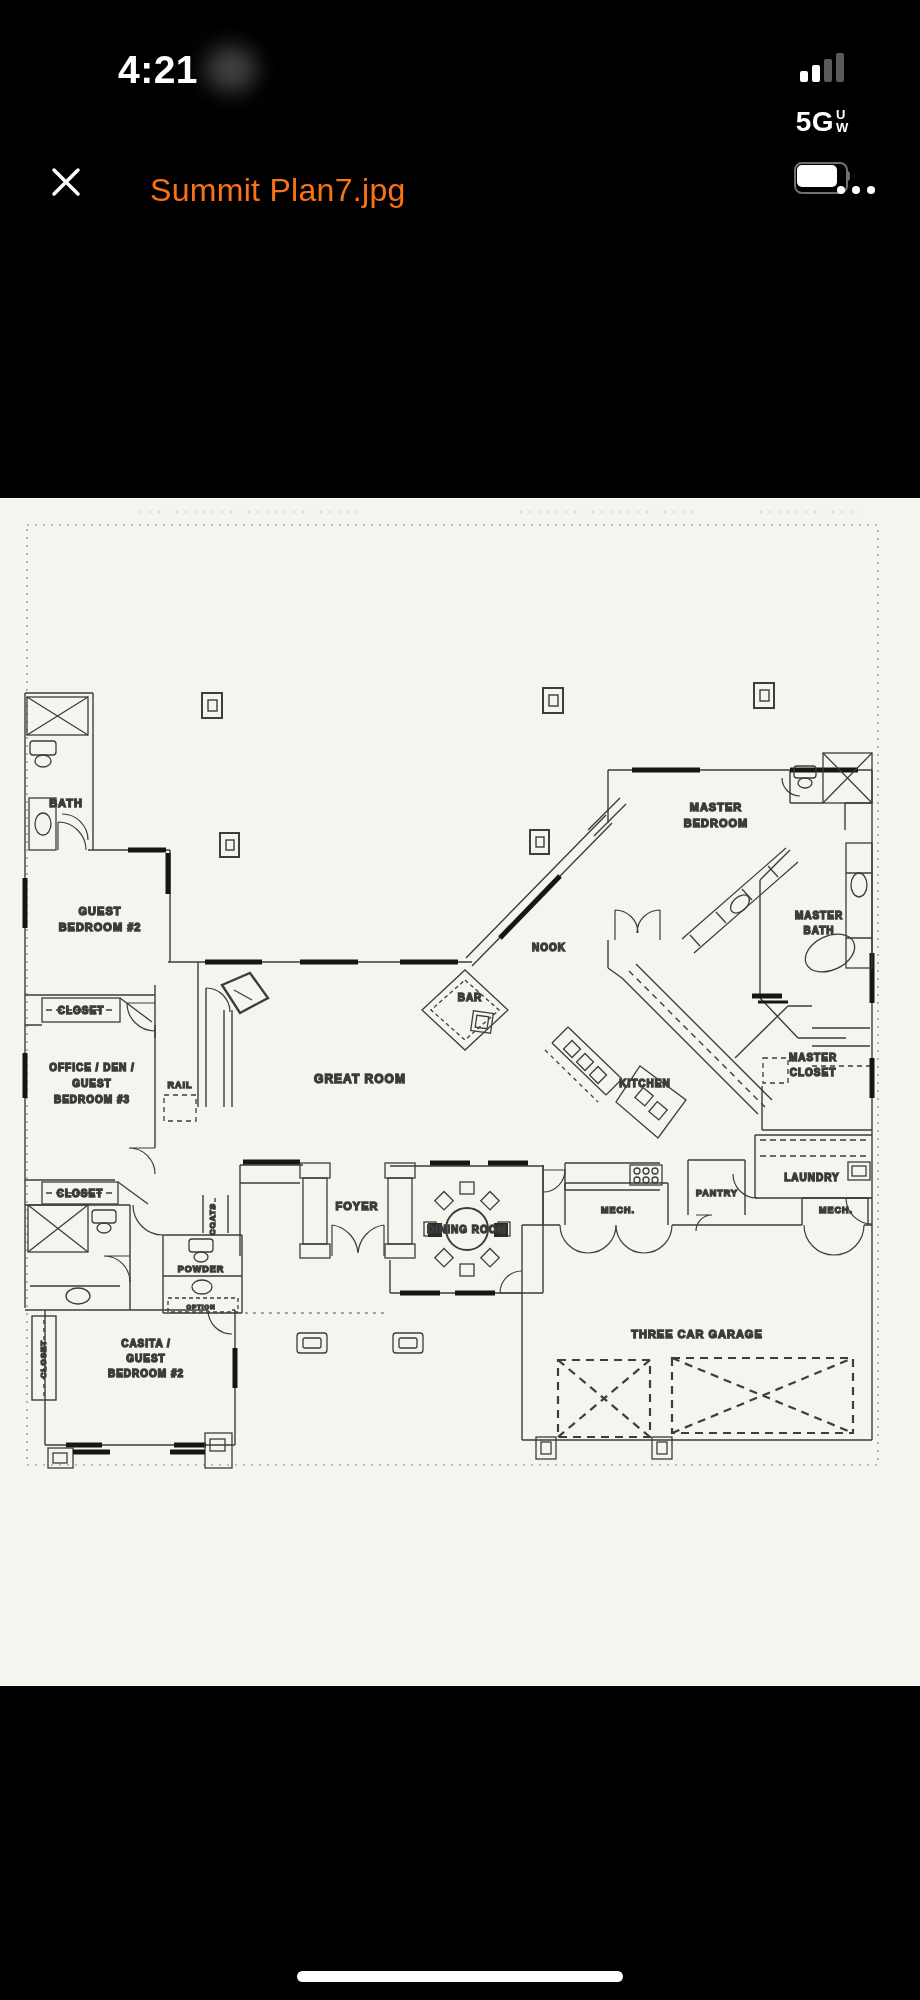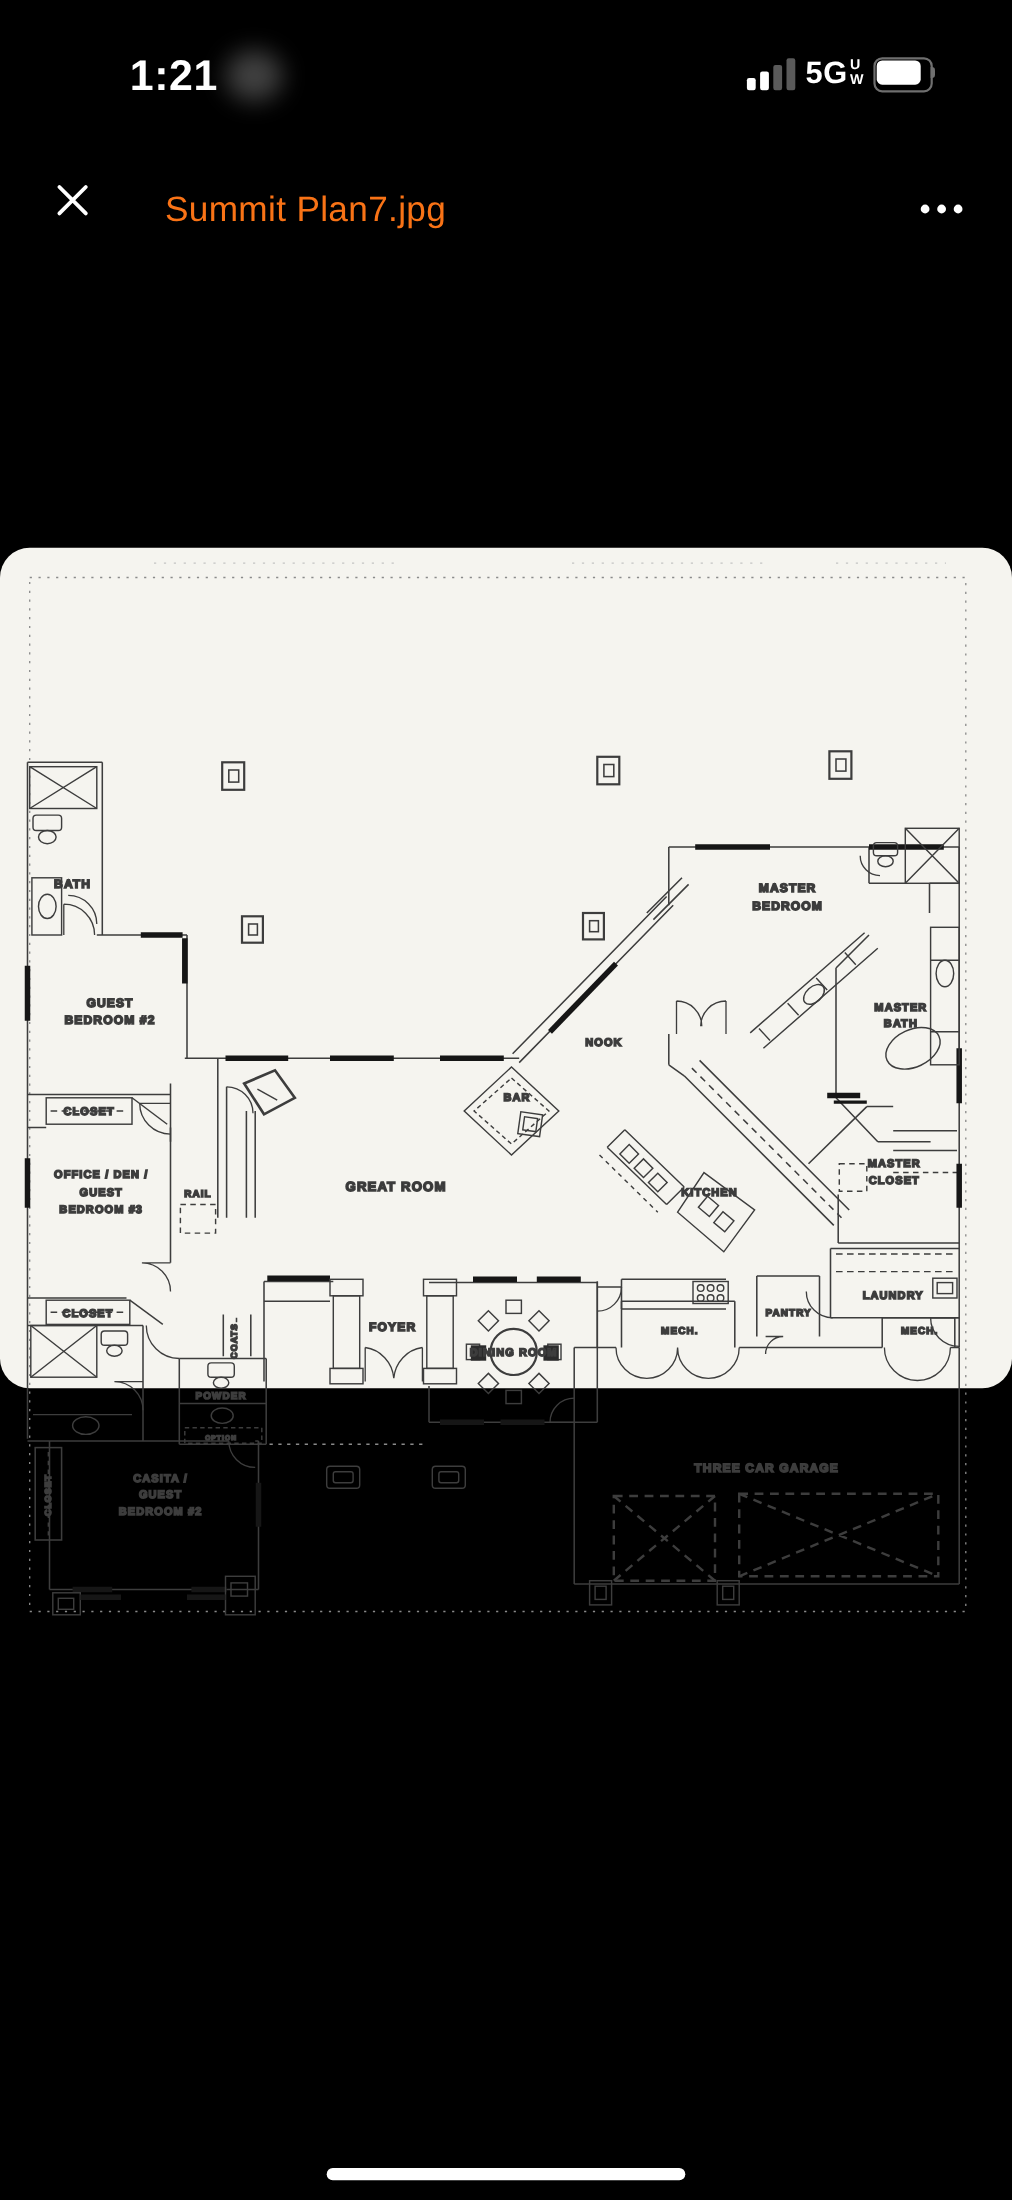--- a/index.html
+++ b/index.html
@@ -3,55 +3,55 @@
 <meta charset="utf-8">
 <style>
   html,body{margin:0;padding:0;background:#000;}
   .screen{position:relative;width:920px;height:2000px;background:#000;overflow:hidden;
           font-family:"Liberation Sans",sans-serif;}
   
   .status-bar{position:absolute;left:0;top:0;width:920px;height:110px;}
   .time{position:absolute;left:118px;top:48px;color:#fff;font-size:39px;font-weight:700;letter-spacing:.5px;}
   .time-smudge{position:absolute;left:205px;top:46px;width:52px;height:46px;background:#777;
                border-radius:50%;filter:blur(11px);opacity:.55;}
-  .sb-right{position:absolute;right:70px;top:50px;display:flex;align-items:center;gap:9px;}
+  .sb-right{position:absolute;right:70px;top:50px;display:flex;align-items:center;gap:24px;flex-direction:column;}
   .signal{display:flex;align-items:flex-end;gap:4px;height:32px;}
   .signal i{display:block;width:8px;border-radius:2px;}
   .sig-on{background:#fff;}
   .sig-off{background:#5a5a5a;}
   .net{display:flex;align-items:flex-start;color:#fff;}
   .net-main{font-size:28px;font-weight:700;letter-spacing:.5px;}
   .net-sub{display:flex;flex-direction:column;margin-left:2px;margin-top:2px;line-height:13px;
            font-size:13px;font-weight:700;}
   .battery{position:relative;width:56px;height:28px;}
   .batt-body{position:absolute;left:0;top:0;width:50px;height:28px;border:2px solid #6f6f6f;border-radius:8px;}
   .batt-fill{position:absolute;left:3px;top:3px;width:40px;height:22px;background:#fff;border-radius:5px;}
   .batt-tip{position:absolute;right:0;top:9px;width:4px;height:10px;background:#6f6f6f;border-radius:0 3px 3px 0;}
   
   .header{position:absolute;left:0;top:150px;width:920px;height:80px;display:flex;align-items:center;}
   .close-btn{position:absolute;left:44px;top:10px;width:44px;height:44px;cursor:pointer;}
   .hdr-title{position:absolute;left:150px;top:0;line-height:80px;color:#f97316;font-size:32px;font-weight:500;letter-spacing:.3px;}
   .more-btn{position:absolute;right:34px;top:22px;width:60px;height:36px;display:flex;align-items:center;
             justify-content:center;gap:7px;cursor:pointer;}
   .more-btn .dot{width:8px;height:8px;border-radius:50%;background:#fff;}
   
-  .viewer{position:absolute;left:0;top:498px;width:920px;height:764px;background:#f5f4ef;border-radius:27px;}
+  .viewer{position:absolute;left:0;top:498px;width:920px;height:1188px;background:#f5f4ef;}
   .viewer svg{position:absolute;left:0;top:0;}
   .plan-label{font-family:"Liberation Sans",sans-serif;font-weight:700;fill:#2e2e2e;
               letter-spacing:1px;text-anchor:middle;}
   
   .home-indicator{position:absolute;left:297px;top:1971px;width:326px;height:11px;border-radius:6px;background:#fff;}
 </style>
 </head>
 <body>
 
 <div class="screen">
 
   <div class="status-bar">
-    <div class="time">1:21</div>
+    <div class="time">4:21</div>
     <div class="time-smudge"></div>
     <div class="sb-right">
       <div class="signal">
         <i class="sig-on" style="height:11px"></i>
         <i class="sig-on" style="height:17px"></i>
         <i class="sig-off" style="height:23px"></i>
         <i class="sig-off" style="height:29px"></i>
       </div>
       <div class="net">
         <span class="net-main">5G</span>

